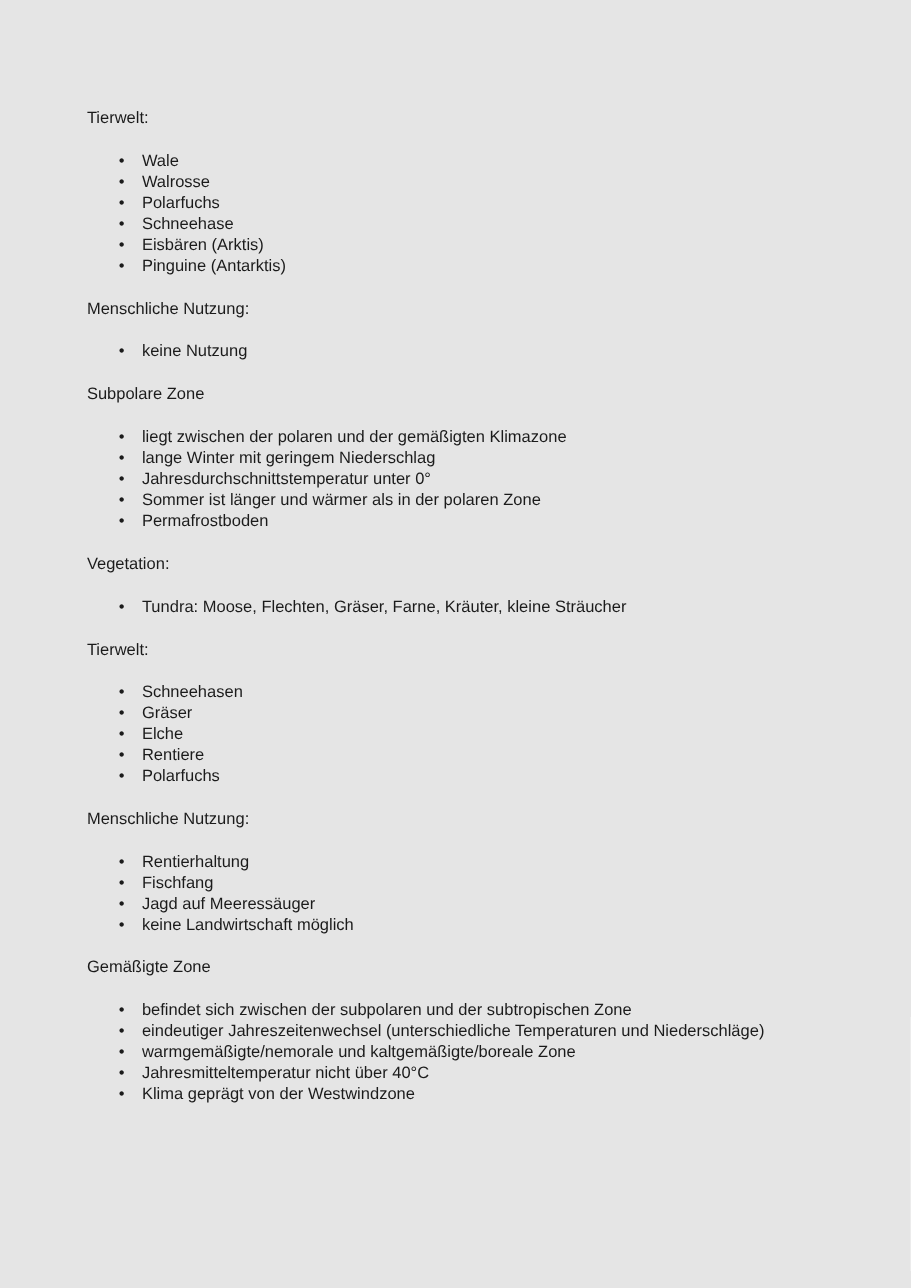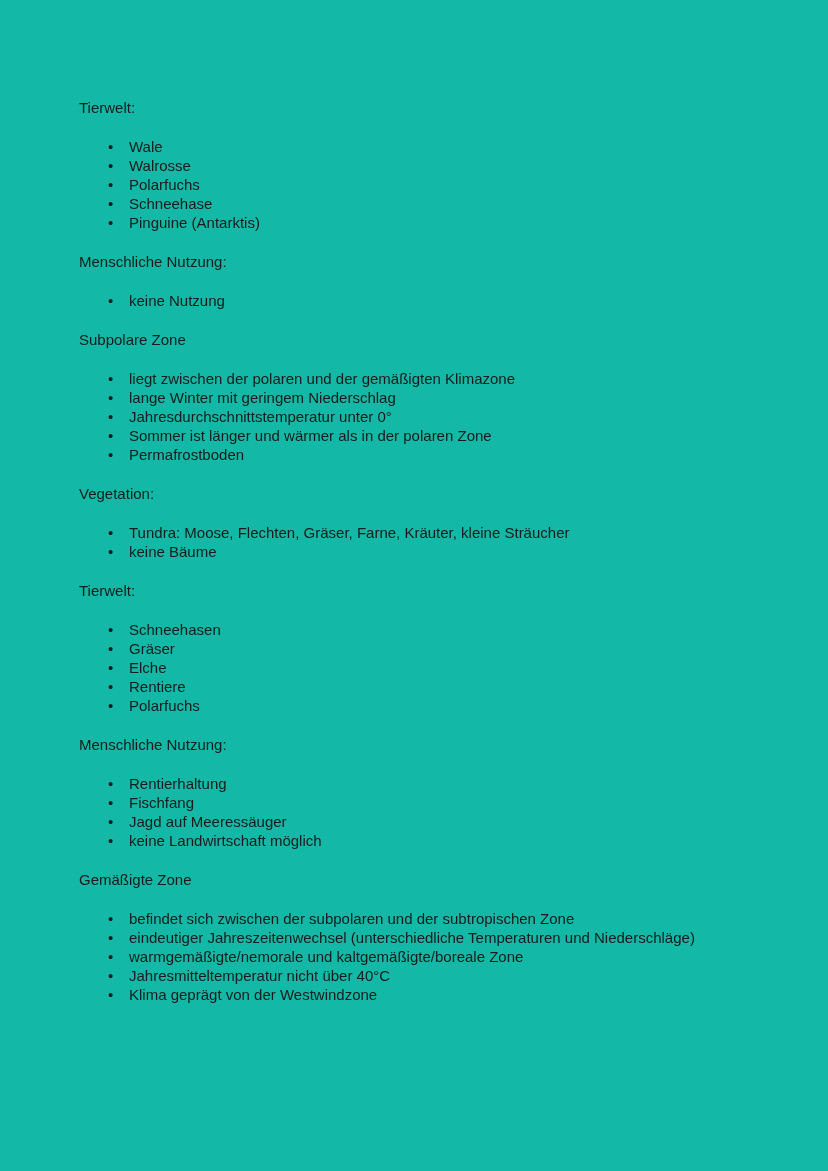--- a/index.html
+++ b/index.html
@@ -13,21 +13,21 @@
     font-family: "Liberation Sans", sans-serif;
     font-size: 15px;
     color: #1b1b1b;
     overflow: hidden;
   }
   .page {
     box-sizing: border-box;
     width: 828px;
     height: 1171px;
     padding: 98px 90px 40px 79px;
-    background: #14b8a6;
+    background: #e5e5e5;
   }
   .doc-label,
   .doc-heading {
     margin: 0 0 20px 0;
     line-height: 19px;
   }
   .doc-heading {
     font-weight: normal;
   }
   .doc-list {
@@ -52,38 +52,38 @@
 <body>
 
 <main class="page">
   <div id="doc-content">
       <p class="doc-label">Tierwelt:</p>
       <ul class="doc-list">
         <li class="doc-list-item">Wale</li>
         <li class="doc-list-item">Walrosse</li>
         <li class="doc-list-item">Polarfuchs</li>
         <li class="doc-list-item">Schneehase</li>
+        <li class="doc-list-item">Eisbären (Arktis)</li>
         <li class="doc-list-item">Pinguine (Antarktis)</li>
       </ul>
       <p class="doc-label">Menschliche Nutzung:</p>
       <ul class="doc-list">
         <li class="doc-list-item">keine Nutzung</li>
       </ul>
       <p class="doc-heading">Subpolare Zone</p>
       <ul class="doc-list">
         <li class="doc-list-item">liegt zwischen der polaren und der gemäßigten Klimazone</li>
         <li class="doc-list-item">lange Winter mit geringem Niederschlag</li>
         <li class="doc-list-item">Jahresdurchschnittstemperatur unter 0°</li>
         <li class="doc-list-item">Sommer ist länger und wärmer als in der polaren Zone</li>
         <li class="doc-list-item">Permafrostboden</li>
       </ul>
       <p class="doc-label">Vegetation:</p>
       <ul class="doc-list">
         <li class="doc-list-item">Tundra: Moose, Flechten, Gräser, Farne, Kräuter, kleine Sträucher</li>
-        <li class="doc-list-item">keine Bäume</li>
       </ul>
       <p class="doc-label">Tierwelt:</p>
       <ul class="doc-list">
         <li class="doc-list-item">Schneehasen</li>
         <li class="doc-list-item">Gräser</li>
         <li class="doc-list-item">Elche</li>
         <li class="doc-list-item">Rentiere</li>
         <li class="doc-list-item">Polarfuchs</li>
       </ul>
       <p class="doc-label">Menschliche Nutzung:</p>

